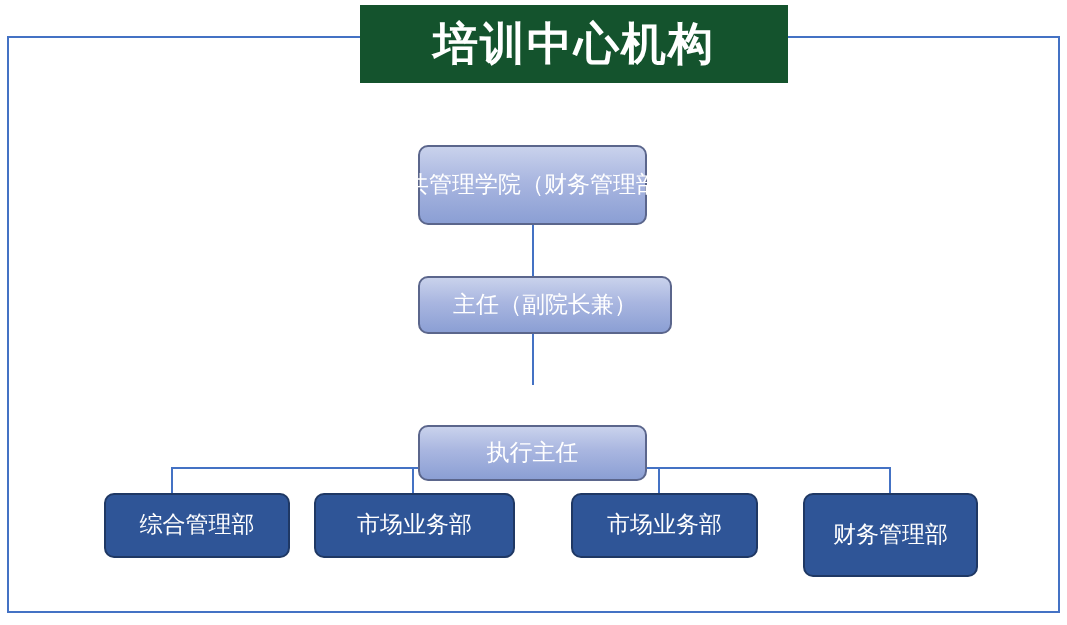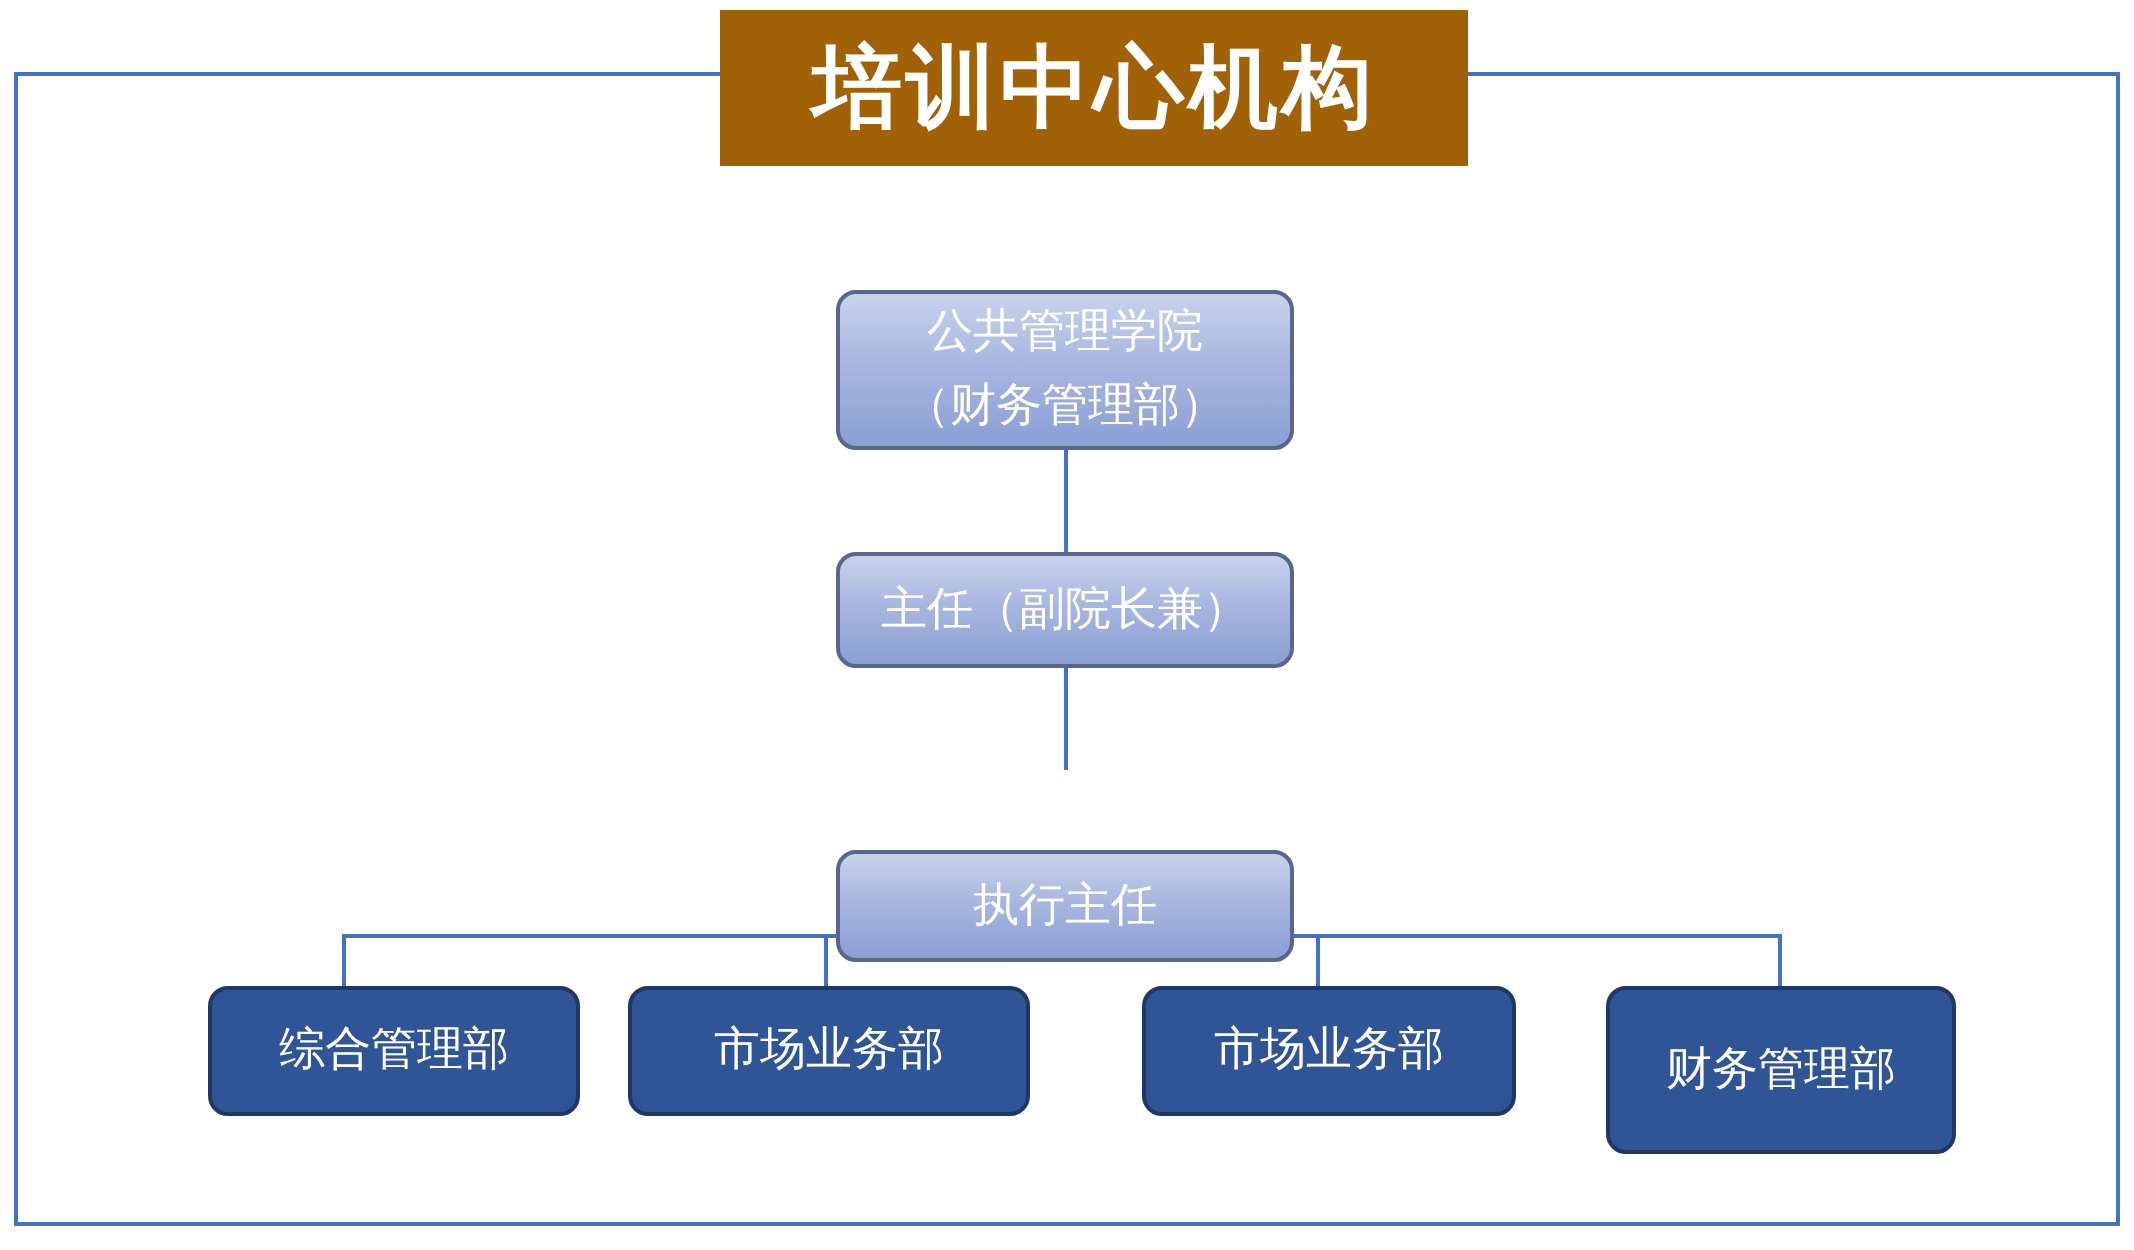--- a/index.html
+++ b/index.html
@@ -6,41 +6,41 @@
   #stage {
     position:relative; width:1067px; height:625px;
     background:#ffffff; overflow:hidden;
     font-family:"Liberation Serif", serif;
   }
   .frame {
     position:absolute; left:7px; top:36px; width:1049px; height:573px;
     border:2px solid #4472C4; z-index:1;
   }
   .title-banner {
-    position:absolute; left:360px; top:5px; width:374px; height:78px;
-    background:#a16207; color:#ffffff; z-index:3;
+    position:absolute; left:360px; top:5px; width:428px; height:78px;
+    background:#14532d; color:#ffffff; z-index:3;
     display:flex; align-items:center; justify-content:center;
     font-family:"Liberation Sans", sans-serif;
     font-weight:bold; font-size:45px; letter-spacing:2px; white-space:nowrap;
   }
   .node {
     position:absolute; z-index:2; box-sizing:border-box;
-    display:flex; flex-direction:column; align-items:center; justify-content:center;
+    display:flex; flex-direction:row; align-items:center; justify-content:center;
     color:#ffffff; text-align:center; border-radius:10px;
     font-size:23px; line-height:1.6; white-space:nowrap;
   }
   .node.mid {
     background:linear-gradient(180deg, #C9D2EC 0%, #A9B6E0 45%, #8B9FD4 100%);
     border:2px solid #5B668C;
   }
   .node.dept {
     background:#2F5597; border:2px solid #1F3864;
   }
   #node-root  { left:418px; top:145px; width:229px; height:80px; }
-  #node-l2    { left:418px; top:276px; width:229px; height:58px;font-family:Liberation Serif, serif; }
+  #node-l2    { left:418px; top:276px; width:254px; height:58px;font-family:Liberation Serif, serif; }
   #node-l3    { left:418px; top:385px; width:229px; height:56px;margin-top:40px; }
   #dept-0 { left:104px;  top:493px; width:186px; height:65px; }
   #dept-1 { left:314px; top:493px; width:201px; height:65px; }
   #dept-2 { left:571px; top:493px; width:187px; height:65px; }
   #dept-3 { left:803px; top:493px; width:175px; height:84px; }
   .conn { position:absolute; background:#4472C4; z-index:1; }
   .conn.v { width:2px; }
   .conn.h { height:2px; }
   #c-root-l2 { left:532px; top:225px; height:51px; }
   #c-l2-l3   { left:532px; top:334px; height:51px; }

